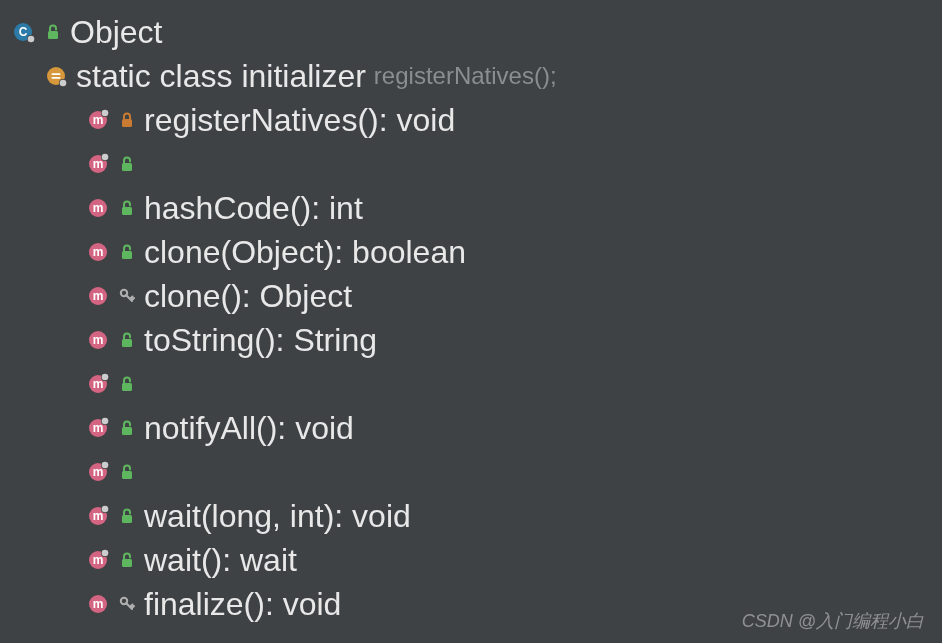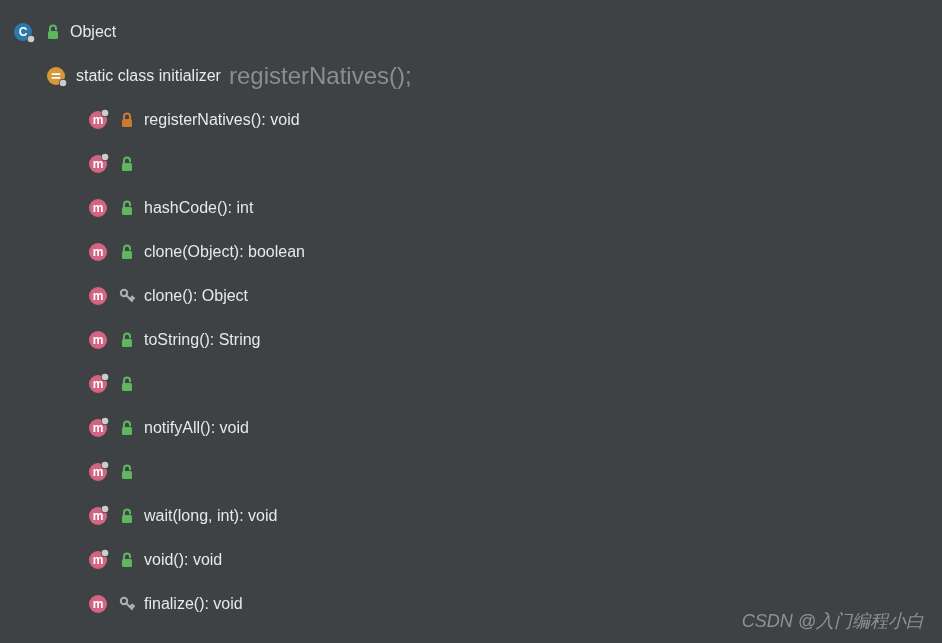--- a/index.html
+++ b/index.html
@@ -19,21 +19,21 @@
     display: flex;
     align-items: center;
     height: 44px;
     gap: 8px;
     user-select: none;
   }
   .indent1 { padding-left: 32px; }
   .indent2 { padding-left: 74px; }
   .icon-slot { width: 22px; height: 22px; display: flex; align-items: center; justify-content: center; }
   .vis-slot  { width: 18px; height: 22px; display: flex; align-items: center; justify-content: center; }
-  .label { font-size: 16px; white-space: nowrap; }
+  .label { font-size: 32px; white-space: nowrap; }
   .detail { font-size: 24px; color: #8b8e90; }
 
   
   .watermark {
     position: absolute;
     right: 18px;
     bottom: 10px;
     font-size: 18px;
     font-style: italic;
     color: rgba(210,210,210,0.55);
@@ -264,21 +264,21 @@
               <circle cx="17" cy="4" r="3.3" fill="#cccccc"></circle>
             </g>
   </svg>
         </span>
         <span class="vis-slot">
           <svg width="14" height="16" viewBox="0 0 14 16">
       <path d="M4 7 V4.5 a3 3 0 0 1 6 0 V5.5" stroke="#5eb65e" stroke-width="2" fill="none" stroke-linecap="round"></path>
       <rect x="2" y="7" width="10" height="8" rx="1.5" fill="#5eb65e"></rect>
     </svg>
         </span>
-        <span class="label">void(): void</span>
+        <span class="label">wait(): wait</span>
       </div>
       <div class="row indent2">
         <span class="icon-slot">
           <svg width="22" height="22" viewBox="0 0 22 22">
     <circle cx="10" cy="11" r="9" fill="#d36582"></circle>
     <text x="10" y="15" font-size="12" font-family="Arial" font-weight="bold" fill="#ffffff" text-anchor="middle">m</text>
 
   </svg>
         </span>
         <span class="vis-slot">

